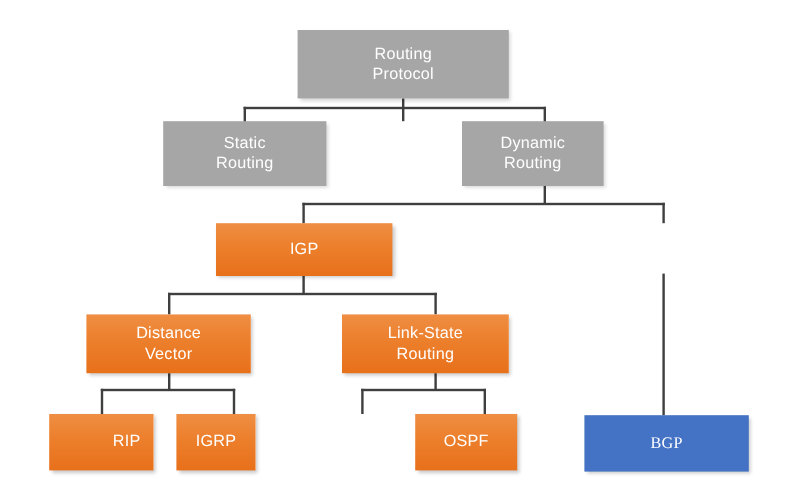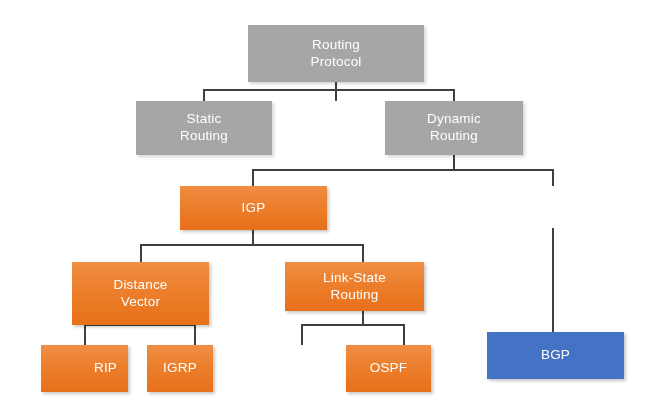--- a/index.html
+++ b/index.html
@@ -92,31 +92,31 @@
   <div class="node gray" style="left:248px; top:25px; width:176px; height:57px;">
     <span class="label">Routing
 Protocol</span>
   </div>
 
   <div class="node gray" style="left:136px; top:101px; width:136px; height:54px;">
     <span class="label">Static
 Routing</span>
   </div>
 
-  <div class="node gray" style="left:385px; top:101px; width:138px; height:54px;">
+  <div class="node gray" style="left:385px; top:101px; width:118px; height:54px;">
     <span class="label">Dynamic
 Routing</span>
   </div>
 
   <div class="node orange" style="left:180px; top:186px; width:147px; height:44px;">
     <span class="label">IGP</span>
   </div>
 
 
-  <div class="node orange" style="left:72px; top:262px; width:137px; height:63px;">
+  <div class="node orange" style="left:72px; top:262px; width:137px; height:49px;">
     <span class="label">Distance
 Vector</span>
   </div>
 
   <div class="node orange" style="left:285px; top:262px; width:139px; height:49px;">
     <span class="label">Link-State
 Routing</span>
   </div>
 
   <div class="node orange" style="left:41px; top:345px; width:87px; height:47px;padding-left:42px;">
@@ -125,17 +125,17 @@
 
   <div class="node orange" style="left:147px; top:345px; width:66px; height:47px;">
     <span class="label">IGRP</span>
   </div>
 
 
   <div class="node orange" style="left:346px; top:345px; width:85px; height:47px;">
     <span class="label">OSPF</span>
   </div>
 
-  <div class="node blue" style="left:487px; top:332px; width:137px; height:47px;">
+  <div class="node blue" style="left:487px; top:346px; width:137px; height:47px;font-family:Liberation Serif, serif;">
     <span class="label">BGP</span>
   </div>
 
 </div>
 
 </body></html>

